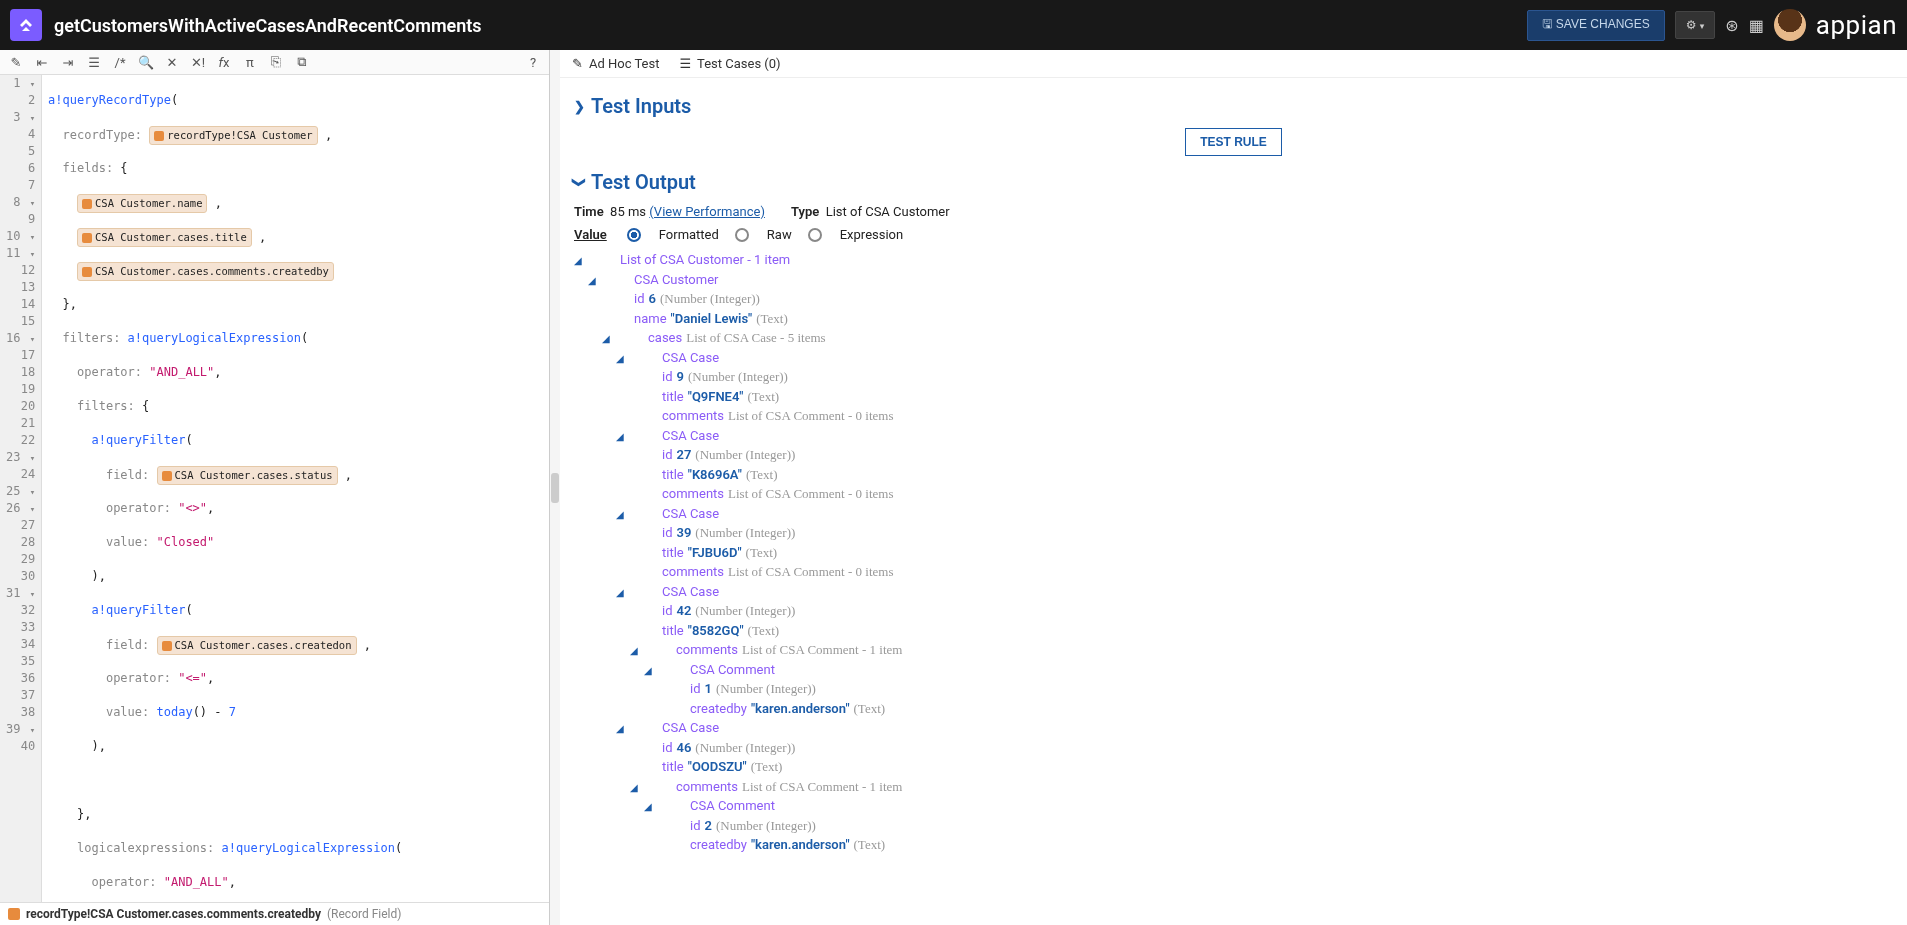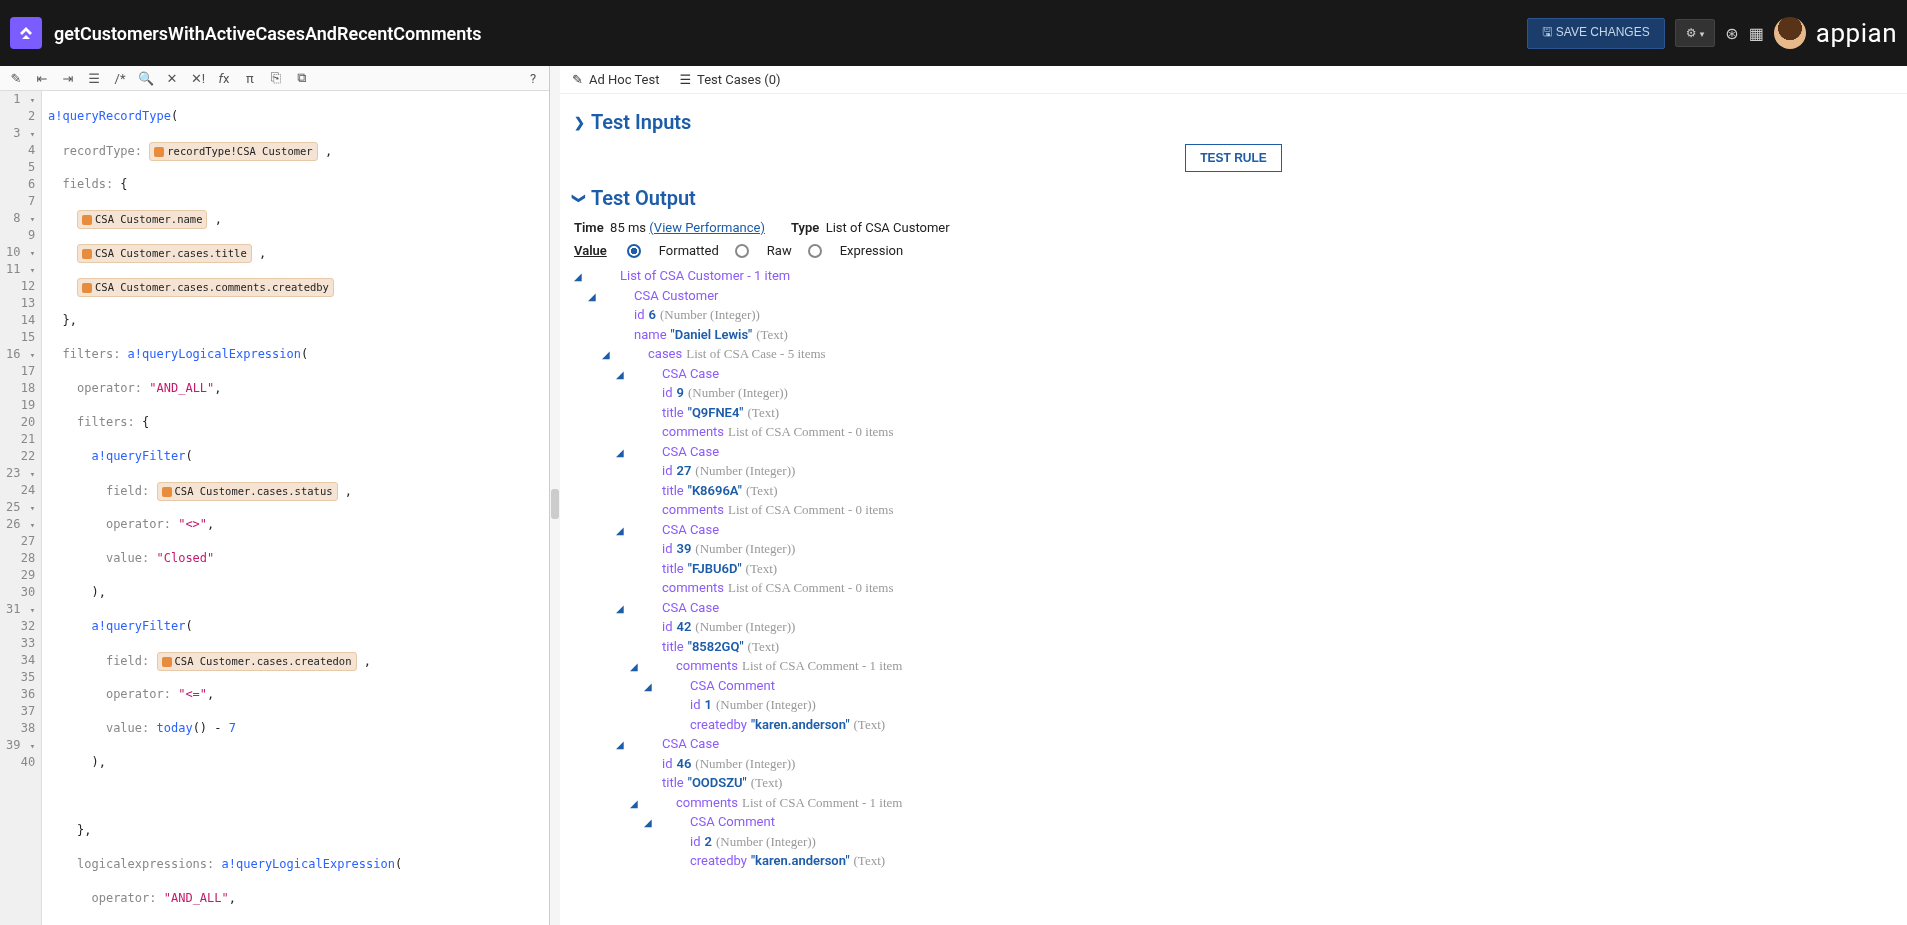--- a/index.html
+++ b/index.html
@@ -1,17 +1,17 @@
 <!DOCTYPE html>
 <html><head>
 <meta charset="utf-8">
 <style>
   * { box-sizing: border-box; margin: 0; padding: 0; }
   body { font-family: -apple-system, BlinkMacSystemFont, "Segoe UI", Roboto, Arial, sans-serif; font-size: 13px; color: #222; background: #f5f5f5; overflow: hidden; }
-  .header { background: #181818; height: 66px; display: flex; align-items: center; padding: 0 10px; color: #fff; }
+  .header { background: #181818; height: 50px; display: flex; align-items: center; padding: 0 10px; color: #fff; }
   .header .app-icon { width: 32px; height: 32px; background: #7b5cff; border-radius: 4px; display: flex; align-items: center; justify-content: center; margin-right: 12px; }
   .header .title { font-size: 18px; font-weight: 600; flex: 1; }
   .header .actions { display: flex; align-items: center; gap: 10px; }
   .save-btn { background: #1a3d6b; border: 1px solid #2b5590; color: #c5d7ea; padding: 4px 14px; font-size: 12px; cursor: pointer; border-radius: 2px; }
   .gear-btn { background: #333; border: 1px solid #444; color: #ccc; padding: 6px 10px; font-size: 12px; cursor: pointer; border-radius: 2px; }
   .hdr-icon { color: #ccc; cursor: pointer; font-size: 16px; }
   .avatar { width: 32px; height: 32px; border-radius: 50%; background: #d97706; background: radial-gradient(circle at 50% 35%, #583318 45%, #e7b98a 46%); }
   .brand { font-size: 26px; font-weight: 400; letter-spacing: 0.5px; }
   .main { display: flex; height: calc(100vh - 50px); }
   .left { width: 550px; display: flex; flex-direction: column; border-right: 1px solid #ccc; background: #fff; position: relative; }
@@ -189,20 +189,25 @@
 
 
 
 
 
 
 
       </div>
     </div>
 
+    <div class="footer">
+      <span class="tic2"></span>
+      <b>recordType!CSA Customer.cases.comments.createdby</b>
+      <span class="meta">(Record Field)</span>
+    </div>
   </div>
 
   <div class="splitter">
       <div class="handle"></div>
     </div>
 
   <div class="right">
     <div class="tabs">
       <div class="tab">
         <span>✎</span>

